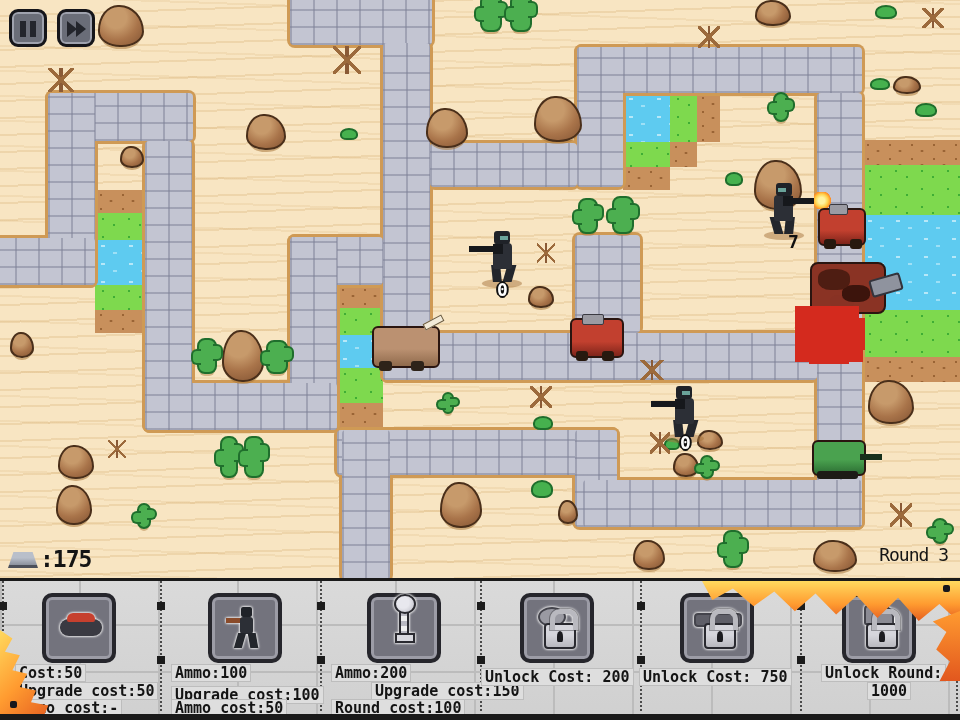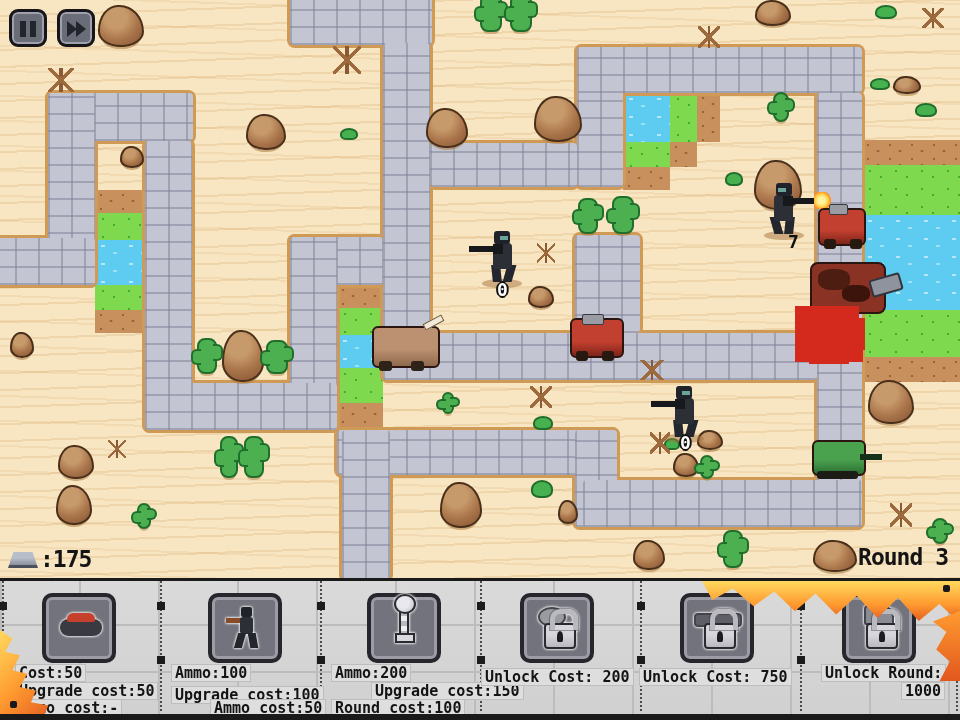--- a/index.html
+++ b/index.html
@@ -80,21 +80,21 @@
   .counter.dark{color:#101010;}
   
   .hudbtn{position:absolute;width:38px;height:38px;background:#6a6d78;border:3px solid #15151a;
       border-radius:9px;box-shadow:inset 0 0 0 2px #9fa2ae;cursor:pointer;}
   .icon-pause::before{content:'';position:absolute;left:8px;top:9px;width:6px;height:16px;background:#23252c;box-shadow:10px 0 #23252c;}
   .icon-ff::before{content:'';position:absolute;left:7px;top:9px;border-left:10px solid #23252c;border-top:8px solid transparent;border-bottom:8px solid transparent;}
   .icon-ff::after{content:'';position:absolute;left:16px;top:9px;border-left:10px solid #23252c;border-top:8px solid transparent;border-bottom:8px solid transparent;}
   .money{position:absolute;left:40px;top:546px;font-size:23px;font-weight:bold;color:#141414;letter-spacing:-1px;}
   .ingot{position:absolute;left:8px;top:552px;width:30px;height:16px;background:linear-gradient(180deg,#b9bfca 0 45%,#8b919d 100%);
       clip-path:polygon(18% 0,82% 0,100% 100%,0 100%);border-bottom:3px solid #4c505a;}
-  .round{position:absolute;right:12px;top:544px;font-size:23px;font-weight:bold;color:#141414;letter-spacing:-1px;}
+  .round{position:absolute;right:12px;top:544px;font-size:18px;font-weight:normal;color:#141414;letter-spacing:-1px;}
   
   .panel{position:absolute;left:0;top:578px;width:960px;height:142px;border-top:3px solid #1a1a1a;background:
       repeating-linear-gradient(0deg, #bcbcbc 0 2px, transparent 2px 47px),
       repeating-linear-gradient(90deg, #bcbcbc 0 2px, transparent 2px 79px),
       linear-gradient(#dadada,#d0d0d0);}
   .panel::after{content:'';position:absolute;left:0;right:0;bottom:0;height:6px;background:#1a1a1a;}
   .sep{position:absolute;top:5px;bottom:9px;width:0;border-left:2px dotted #4a4a4a;}
   .sep::before,.sep::after{content:'';position:absolute;width:8px;height:8px;background:#1c1c1c;left:-5px;}
   .sep::before{top:16%;} .sep::after{top:58%;}
   .slotbtn{position:absolute;width:74px;height:70px;background:#73737d;border:4px solid #26262c;
@@ -313,21 +313,21 @@
           <div class="slot-icon icon-soldier">
             <div class="g"></div>
             <div class="h"></div>
             <div class="b"></div>
             <div class="l1"></div>
             <div class="l2"></div>
           </div>
         </div>
         <div class="slotline" style="left: 172px; top: 84px;">Ammo:100</div>
         <div class="slotline" style="left: 172px; top: 106px;">Upgrade cost:100</div>
-        <div class="slotline" style="left: 172px; top: 119px; margin-left: 39px;">Ammo cost:50</div>
+        <div class="slotline" style="left: 172px; top: 119px;">Ammo cost:50</div>
         <div class="slotbtn" style="left: 367px; top: 12px; width: 74px; height: 70px;">
           <div class="slot-icon icon-scope"></div>
         </div>
         <div class="slotline" style="left: 332px; top: 84px;">Ammo:200</div>
         <div class="slotline" style="left: 332px; top: 102px; margin-left: 40px;">Upgrade cost:150</div>
         <div class="slotline" style="left: 332px; top: 119px;">Round cost:100</div>
         <div class="slotbtn" style="left: 520px; top: 12px; width: 74px; height: 70px;">
           <div class="slot-icon lockwrap">
             <div class="lockbg lockbg-blob"></div>
             <div class="lockbody"></div>
@@ -341,21 +341,21 @@
           </div>
         </div>
         <div class="slotline" style="left: 640px; top: 88px;">Unlock Cost: 750</div>
         <div class="slotbtn" style="left: 842px; top: 12px; width: 74px; height: 70px;">
           <div class="slot-icon lockwrap">
             <div class="lockbg lockbg-turret"></div>
             <div class="lockbody"></div>
           </div>
         </div>
         <div class="slotline" style="left: 822px; top: 84px;">Unlock Round:</div>
-        <div class="slotline" style="left: 868px; top: 102px; margin-left: 34px;">1000</div>
+        <div class="slotline" style="left: 868px; top: 102px;">1000</div>
       </div>
     <div class="flame-tr"></div>
     <div class="flame-tr2"></div>
     <div class="flame-bl"></div>
     <div class="rivet" style="left:10px;bottom:12px;"></div>
     <div class="rivet" style="right:10px;top:4px;"></div>
   </div>
 </div>
 
 </body></html>

